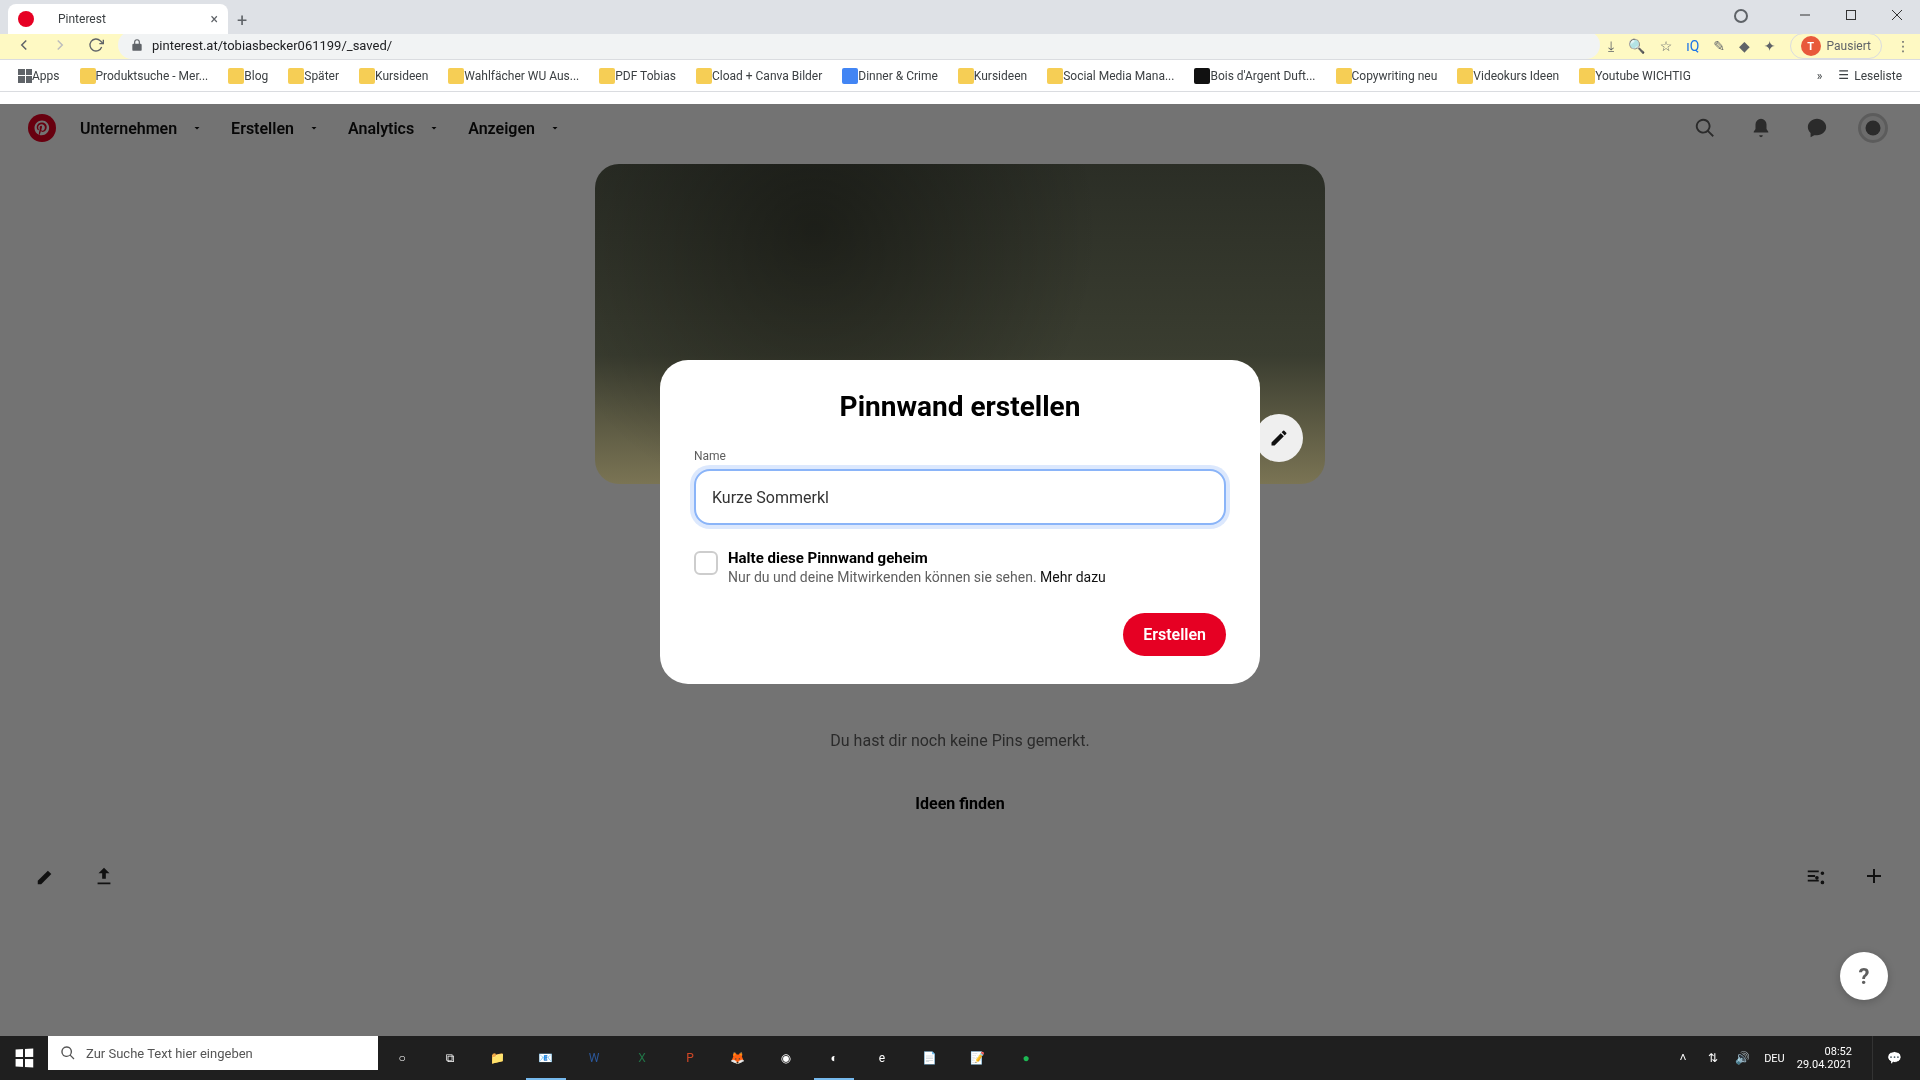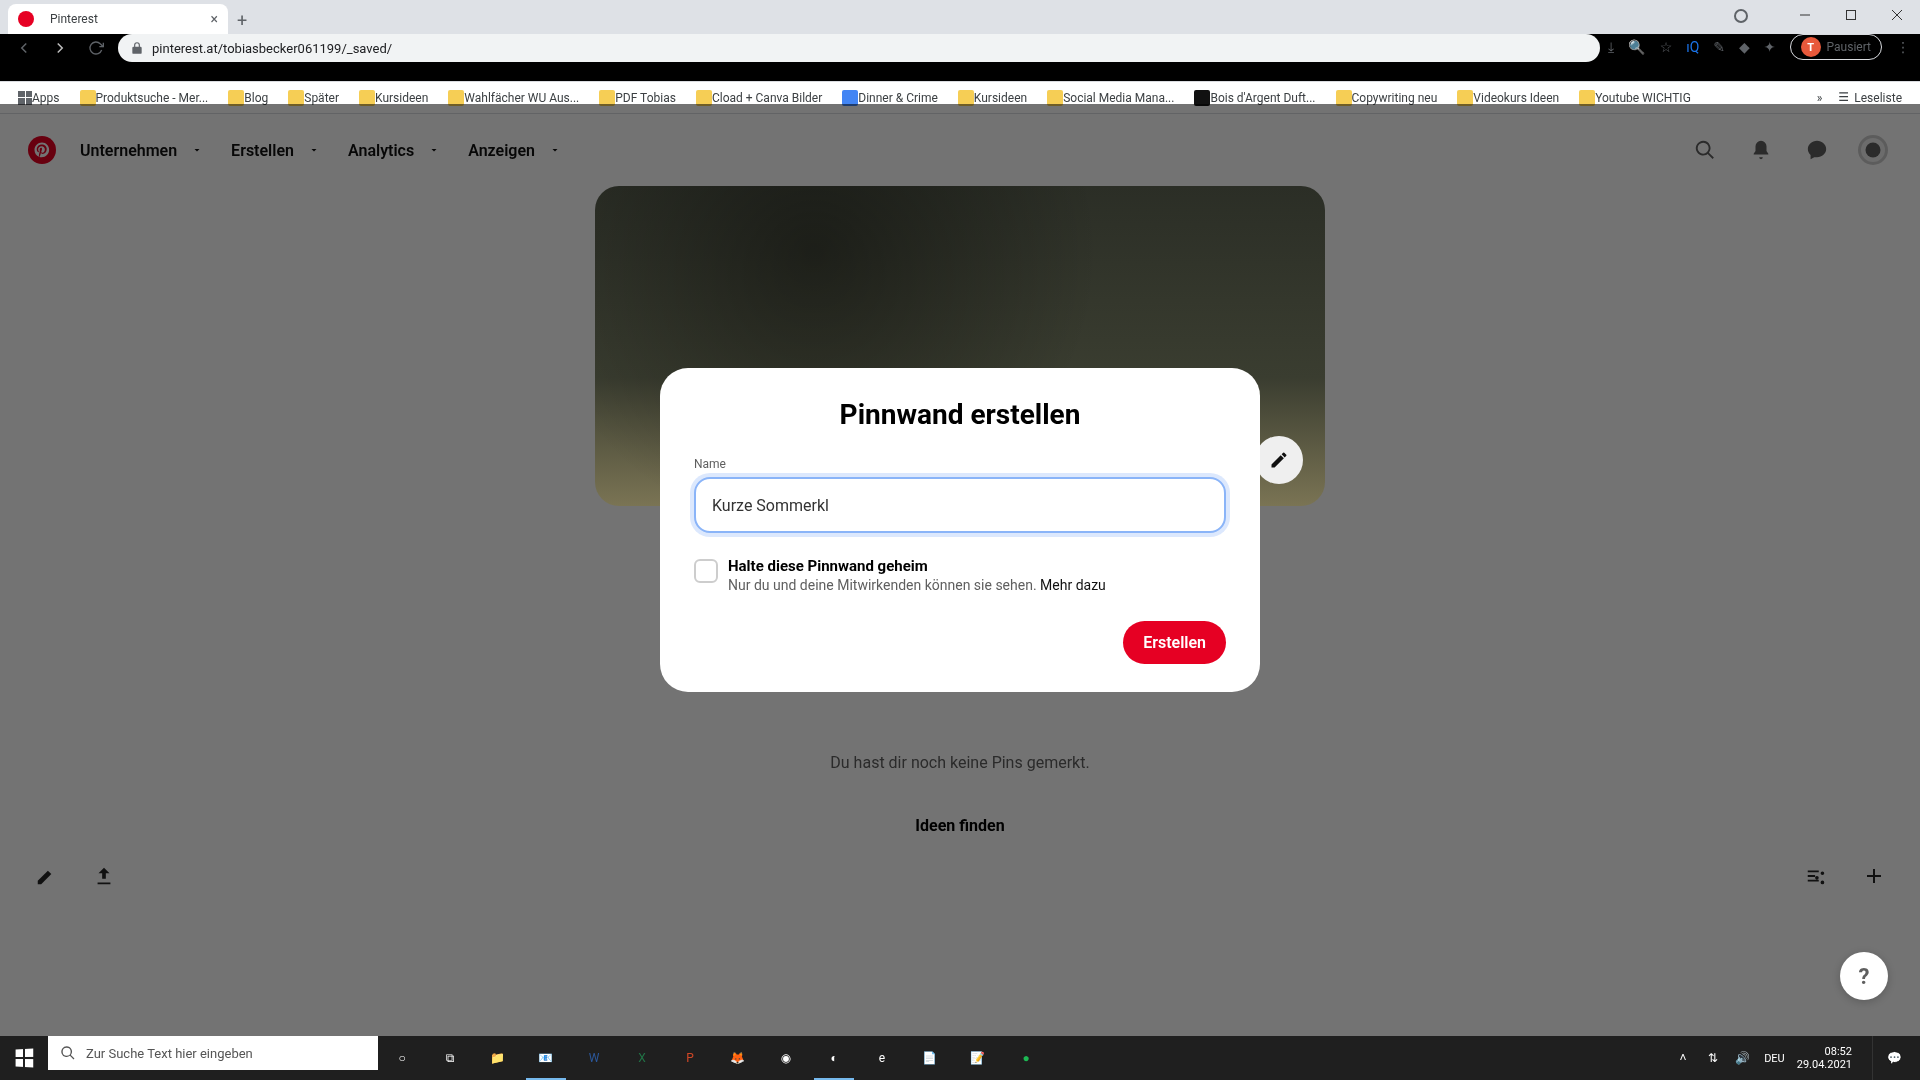--- a/index.html
+++ b/index.html
@@ -1,28 +1,28 @@
 <!DOCTYPE html>
 <html><head>
 <meta charset="utf-8">
 <style>
 * { margin:0; padding:0; box-sizing:border-box; font-family:-apple-system,BlinkMacSystemFont,"Segoe UI",Roboto,sans-serif; }
 body { width:1920px; height:1080px; overflow:hidden; background:#fff; position:relative; }
 
 
 .titlebar{height:34px;background:#dee1e6;display:flex;align-items:flex-end;padding-left:8px;position:relative}
-.tab{background:#fff;height:30px;min-width:220px;border-radius:8px 8px 0 0;display:flex;align-items:center;padding:4px 10px;gap:16px;font-size:12px;color:#3c4043}
+.tab{background:#fff;height:30px;min-width:220px;border-radius:8px 8px 0 0;display:flex;align-items:center;padding:4px 10px;gap:24px;font-size:12px;color:#3c4043}
 .tab .fav{width:16px;height:16px;border-radius:50%;background:#e60023}
 .tab .close{margin-left:auto;font-size:14px;color:#5f6368;cursor:pointer}
 .newtab{width:28px;height:28px;display:flex;align-items:center;justify-content:center;color:#5f6368;font-size:18px;cursor:pointer}
 .win-controls{position:absolute;right:0;top:0;height:30px;display:flex}
 .win-btn{width:46px;display:flex;align-items:center;justify-content:center;color:#333}
 .tb-circle{width:14px;height:14px;border-radius:50%;border:2px solid #5f6368;margin-right:12px;position:absolute;right:160px;top:9px}
 
-.addrbar{height:48px;background:#000000;border-bottom:1px solid #dadce0;display:flex;align-items:flex-start;padding:0 10px;gap:8px}
+.addrbar{height:26px;background:#fef9c3;border-bottom:1px solid #dadce0;display:flex;align-items:flex-end;padding:0 10px;gap:8px}
 .nav-ico{width:28px;height:28px;display:flex;align-items:center;justify-content:center;color:#5f6368;border-radius:50%}
 .omnibox{flex:1;height:28px;background:#f1f3f4;border-radius:14px;display:flex;align-items:center;padding:0 12px;gap:8px;font-size:13px;color:#202124}
 .omni-right{display:flex;align-items:center;gap:14px;color:#5f6368;font-size:14px}
 .pause-chip{display:flex;align-items:center;gap:6px;border:1px solid #dadce0;border-radius:14px;padding:2px 10px;font-size:12px;color:#5f6368}
 .avatar{width:20px;height:20px;border-radius:50%;background:#e8593b;color:#fff;display:flex;align-items:center;justify-content:center;font-size:11px;font-weight:bold}
 
 .bmbar{height:32px;background:#fff;border-bottom:1px solid #dadce0;display:flex;align-items:center;padding:0 10px;gap:4px;font-size:12px;color:#3c4043;overflow:hidden}
 .bm{display:flex;align-items:center;padding:4px 8px;border-radius:4px;white-space:nowrap}
 .bm .ico{width:16px;height:16px;display:inline-block}
 .folder-ico{background:#f6ce55;border-radius:2px}
@@ -52,21 +52,21 @@
 .side-icons{position:absolute;display:flex;gap:22px}
 .side-left{left:28px;top:858px}
 .side-right{right:28px;top:858px}
 .side-icons div{width:36px;height:36px;display:flex;align-items:center;justify-content:center;color:#111;cursor:pointer}
 
 .empty-text{color:#5f5f5f;font-size:16px;margin-top:100px}
 .ideas-link{font-weight:700;font-size:16px;margin-top:44px}
 
 
 .dim{position:absolute;left:0;top:104px;right:0;bottom:44px;background:rgba(0,0,0,.55)}
-.modal{position:absolute;left:50%;top:368px;transform:translateX(-50%);width:600px;background:#fff;border-radius:28px;padding:30px 34px 28px}
+.modal{position:absolute;left:50%;top:360px;transform:translateX(-50%);width:600px;background:#fff;border-radius:28px;padding:30px 34px 28px}
 .modal h1{text-align:center;font-size:28px;font-weight:700;margin-bottom:26px}
 .modal label{display:block;font-size:12px;color:#5f5f5f;margin-bottom:6px}
 .modal-input{width:100%;height:56px;border:2px solid #8ab4f8;border-radius:16px;padding:0 16px;font-size:16px;color:#333;outline:none;box-shadow:0 0 0 4px rgba(138,180,248,.3)}
 .check-row{display:flex;gap:10px;margin-top:24px;align-items:flex-start}
 .checkbox{width:24px;height:24px;border:2px solid #cdcdcd;border-radius:6px;flex-shrink:0;margin-top:2px}
 .check-label{font-weight:700;font-size:15px}
 .check-sub{font-size:14px;color:#5f5f5f;margin-top:2px}
 .check-sub b{color:#111;font-weight:400;cursor:pointer}
 .modal-actions{display:flex;justify-content:flex-end;margin-top:28px}
 .btn-primary{background:#e60023;color:#fff;border:none;border-radius:24px;padding:12px 20px;font-size:16px;font-weight:600;cursor:pointer}

